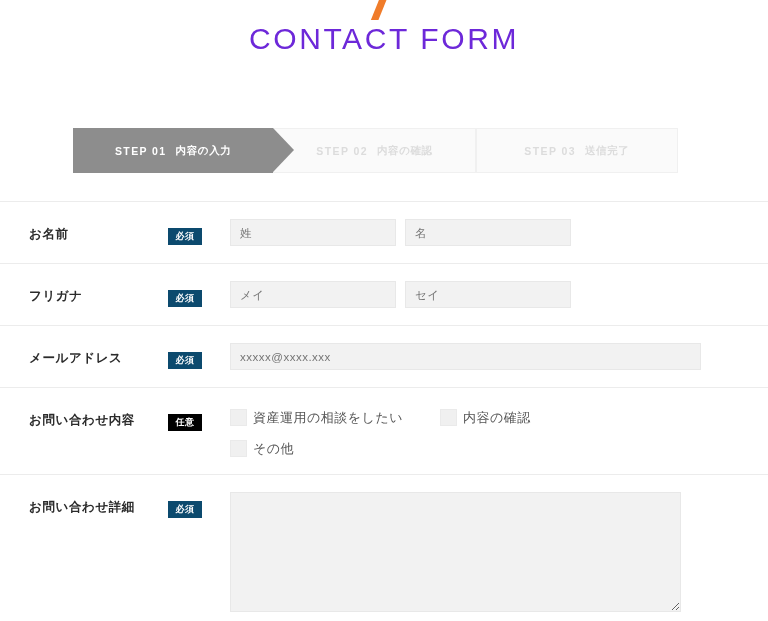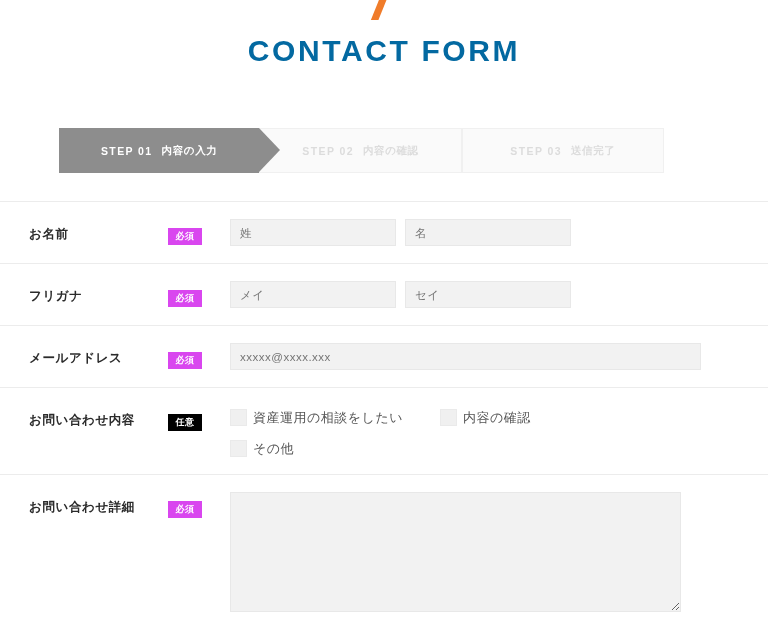--- a/index.html
+++ b/index.html
@@ -45,42 +45,42 @@
     left: 14px;
     top: -4px;
     width: 7px;
     height: 42px;
     background: #f07c2a;
     transform: rotate(22deg);
     transform-origin: center;
   }
   .hero-title {
     margin: 0;
-    padding-top: 34px;
+    padding-top: 22px;
     font-size: 30px;
     line-height: 34px;
-    font-weight: 700;
+    font-weight: 400;
     letter-spacing: 2.6px;
-    color: #0369a1;
+    color: #6d28d9;
     font-family: "Liberation Sans", "DejaVu Sans", sans-serif;
   }
   .hero-sub {
     margin: 0;
     padding-top: 12px;
     font-size: 13px;
     line-height: 18px;
     font-weight: 700;
     letter-spacing: 0.6px;
     color: #2b2b2b;
   }
 
   
   .steps {
     position: absolute;
-    left: 59px;
+    left: 73px;
     top: 128px;
     width: 605px;
     height: 45px;
     display: flex;
   }
   .step {
     position: relative;
     flex: 1 1 0;
     height: 45px;
     display: flex;
@@ -180,21 +180,21 @@
     display: inline-block;
     min-width: 34px;
     padding: 3px 6px 3px 6px;
     font-size: 9px;
     line-height: 11px;
     font-weight: 700;
     text-align: center;
     color: #ffffff;
     letter-spacing: 0.4px;
   }
-  .badge.required { background: #d946ef; }
+  .badge.required { background: #0c4a6e; }
   .badge.optional { background: #000000; }
 
   .row-field {
     flex: 1 1 auto;
     padding-top: 17px;
     padding-bottom: 17px;
     padding-right: 20px;
   }
 
   .inputs-2 { display: flex; gap: 9px; }

